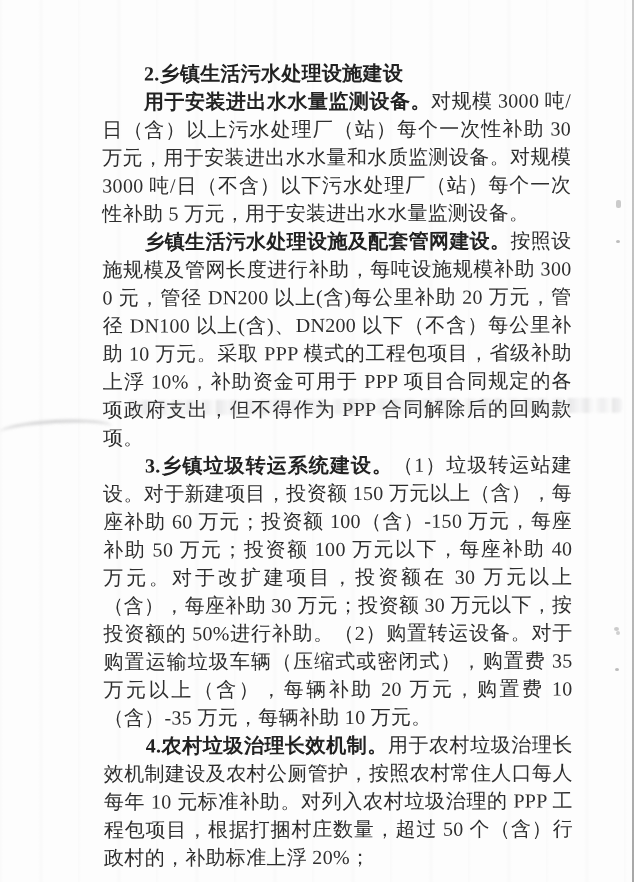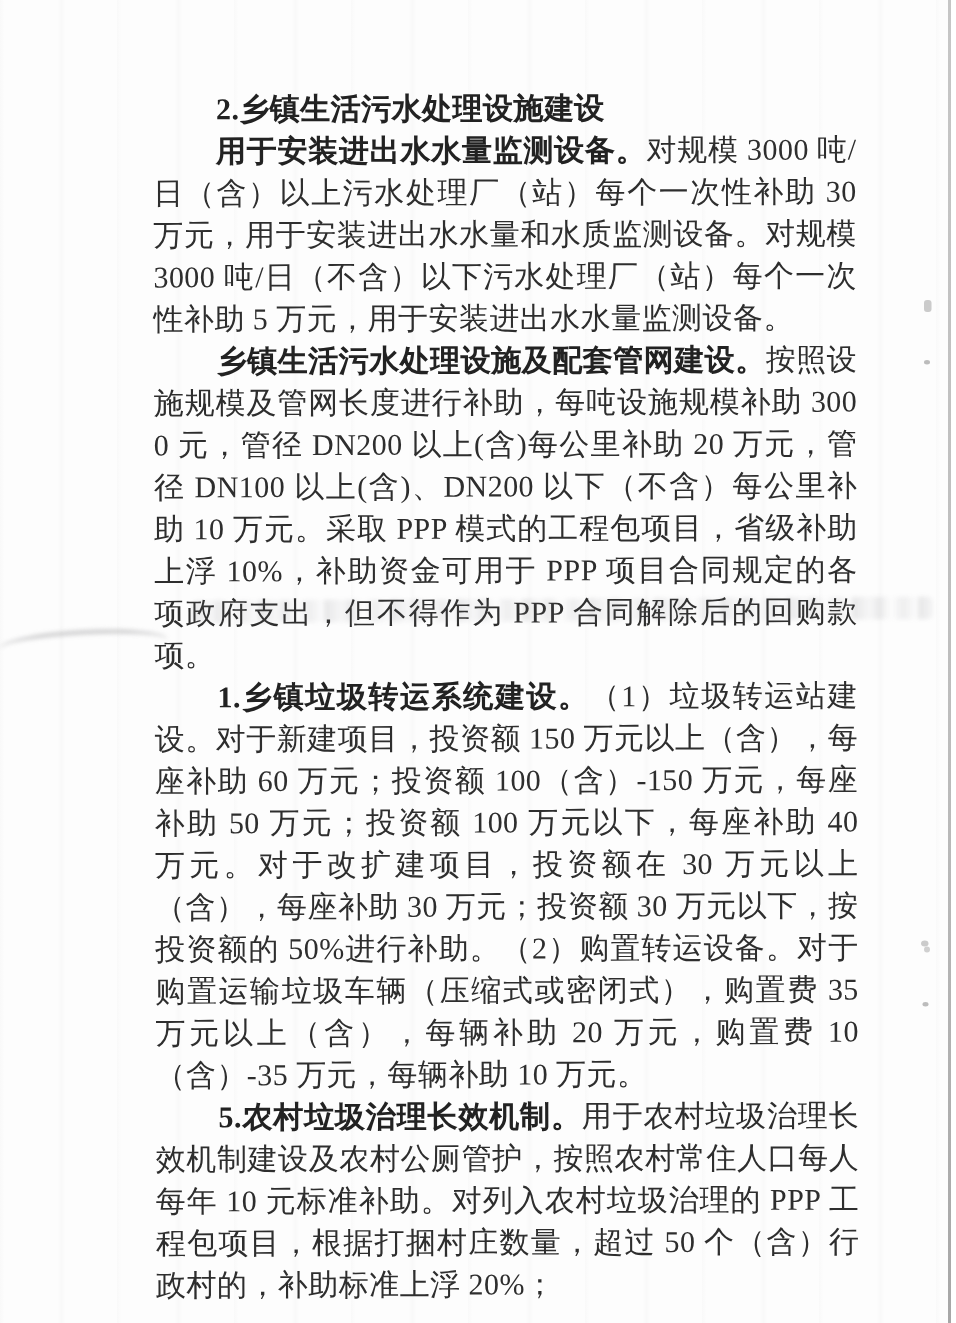--- a/index.html
+++ b/index.html
@@ -114,23 +114,23 @@
 <div class="page">
 
   <div class="textblock">
 
     <p class="para"><b>2.乡镇生活污水处理设施建设</b></p>
 
     <p class="para"><b>用于安装进出水水量监测设备。</b><span>对规模 3000 吨/日（含）以上污水处理厂（站）每个一次性补助 30 万元，用于安装进出水水量和水质监测设备。对规模 3000 吨/日（不含）以下污水处理厂（站）每个一次性补助 5 万元，用于安装进出水水量监测设备。</span></p>
 
     <p class="para"><b>乡镇生活污水处理设施及配套管网建设。</b><span>按照设施规模及管网长度进行补助，每吨设施规模补助 3000 元，管径 DN200 以上(含)每公里补助 20 万元，管径 DN100 以上(含)、DN200 以下（不含）每公里补助 10 万元。采取 PPP 模式的工程包项目，省级补助上浮 10%，补助资金可用于 PPP 项目合同规定的各项政府支出，但不得作为 PPP 合同解除后的回购款项。</span></p>
 
-    <p class="para"><b>1.乡镇垃圾转运系统建设。</b><span>（1）垃圾转运站建设。对于新建项目，投资额 150 万元以上（含），每座补助 60 万元；投资额 100（含）-150 万元，每座补助 50 万元；投资额 100 万元以下，每座补助 40 万元。对于改扩建项目，投资额在 30 万元以上（含），每座补助 30 万元；投资额 30 万元以下，按投资额的 50%进行补助。（2）购置转运设备。对于购置运输垃圾车辆（压缩式或密闭式），购置费 35 万元以上（含），每辆补助 20 万元，购置费 10（含）-35 万元，每辆补助 10 万元。</span></p>
+    <p class="para"><b>3.乡镇垃圾转运系统建设。</b><span>（1）垃圾转运站建设。对于新建项目，投资额 150 万元以上（含），每座补助 60 万元；投资额 100（含）-150 万元，每座补助 50 万元；投资额 100 万元以下，每座补助 40 万元。对于改扩建项目，投资额在 30 万元以上（含），每座补助 30 万元；投资额 30 万元以下，按投资额的 50%进行补助。（2）购置转运设备。对于购置运输垃圾车辆（压缩式或密闭式），购置费 35 万元以上（含），每辆补助 20 万元，购置费 10（含）-35 万元，每辆补助 10 万元。</span></p>
 
-    <p class="para"><b>5.农村垃圾治理长效机制。</b><span>用于农村垃圾治理长效机制建设及农村公厕管护，按照农村常住人口每人每年 10 元标准补助。对列入农村垃圾治理的 PPP 工程包项目，根据打捆村庄数量，超过 50 个（含）行政村的，补助标准上浮 20%；</span></p>
+    <p class="para"><b>4.农村垃圾治理长效机制。</b><span>用于农村垃圾治理长效机制建设及农村公厕管护，按照农村常住人口每人每年 10 元标准补助。对列入农村垃圾治理的 PPP 工程包项目，根据打捆村庄数量，超过 50 个（含）行政村的，补助标准上浮 20%；</span></p>
 
   </div>
 
   <div class="bleed-line"></div>
   <div class="bleed-smudge-left"></div>
   <div class="edge-line"></div>
   <div class="edge-strip"></div>
   <div class="speck s1"></div>
   <div class="speck s2"></div>
   <div class="speck s3"></div>

